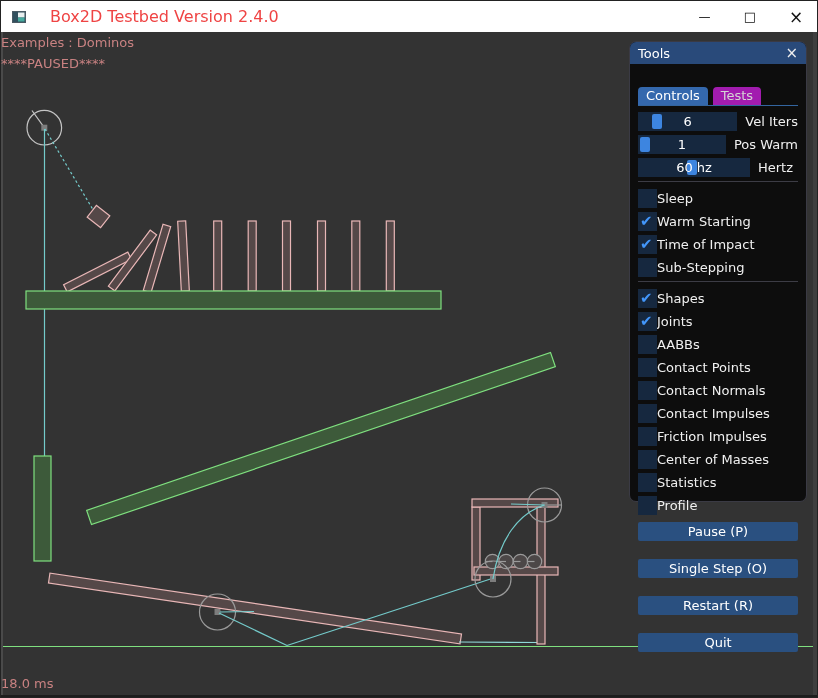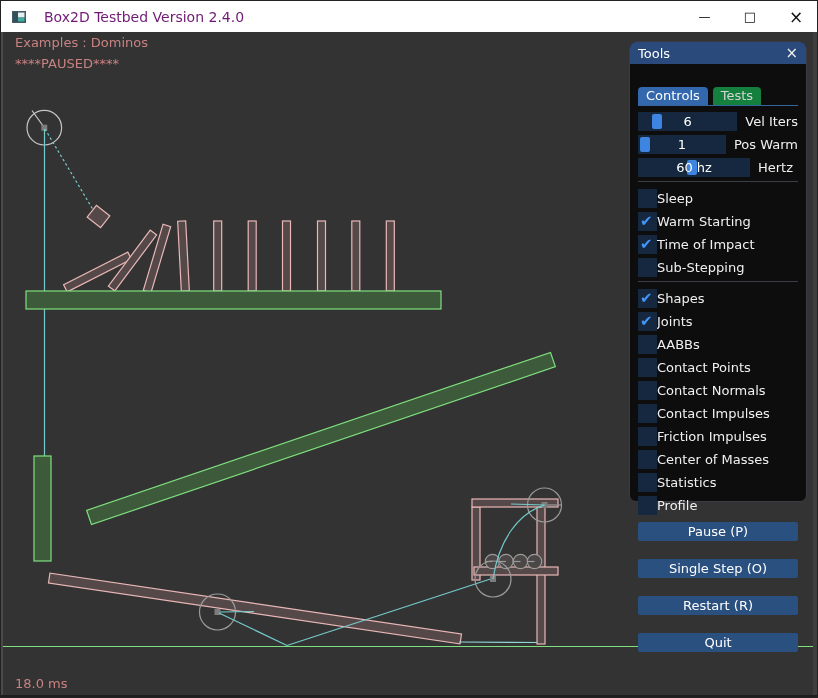--- a/index.html
+++ b/index.html
@@ -1,44 +1,44 @@
 <!DOCTYPE html>
 <html><head>
 <meta charset="utf-8">
 <style>
   html,body{margin:0;padding:0;background:#000;}
   *{box-sizing:border-box;font-family:"DejaVu Sans","Liberation Sans",sans-serif;}
   .window{position:relative;width:818px;height:698px;background:#333333;overflow:hidden;border:1px solid #222;}
   
   .titlebar{position:absolute;left:0;top:0;width:818px;height:31px;background:#ffffff;display:flex;align-items:center;z-index:40;}
   .app-icon{width:14px;height:14px;margin-left:11px;display:inline-block;}
-  .titlebar-text{margin-left:18px;font-size:14px;color:#701a75;}
+  .titlebar-text{margin-left:24px;font-size:16px;color:#ef4444;}
   .win-controls{margin-left:auto;display:flex;height:31px;}
   .win-btn{width:46px;height:31px;display:flex;align-items:center;justify-content:center;color:#111;font-size:13px;}
   .win-btn.close{font-size:17px;}
   .win-btn.max{font-size:13px;}
   .win-btn.min{font-size:12px;letter-spacing:-1px;}
   
   .canvas{position:absolute;left:0;top:31px;width:818px;height:667px;background:#333333;}
   .scene-svg{position:absolute;left:0;top:31px;width:818px;height:667px;}
   .edge-left{position:absolute;left:0;top:31px;width:2px;height:667px;background:#4a4a4a;z-index:5;}
   .edge-right{position:absolute;left:812px;top:31px;width:6px;height:667px;background:#3e3e3e;z-index:5;}
   .edge-bottom{position:absolute;left:0;top:694px;width:818px;height:4px;background:#1d1d1d;z-index:6;}
-  .overlay-text{position:absolute;left:14px;font-size:13px;color:#c98282;z-index:10;}
+  .overlay-text{position:absolute;left:0;font-size:13px;color:#c98282;z-index:10;}
   
   .tools{position:absolute;left:628px;top:40px;width:178px;height:461px;background:rgba(12,12,12,0.97);
          border:1px solid #3a3a44;border-radius:7px;z-index:30;color:#f0f0f0;font-size:13px;}
   .tools-titlebar{height:22px;background:#294a7a;border-radius:6px 6px 0 0;display:flex;align-items:center;padding:0 8px;}
   .tools-title{font-size:13px;color:#fff;}
   .tools-close{margin-left:auto;color:#eee;font-size:15px;line-height:15px;cursor:default;}
   .tools-body{padding:22px 8px 0 8px;}
   .tabbar{display:flex;gap:5px;border-bottom:1px solid #33659f;padding-top:1px;}
   .tab{height:18px;line-height:18px;padding:0 8px;border-radius:4px 4px 0 0;font-size:13px;}
   .tab.active{background:#3468ad;color:#fff;}
-  .tab.inactive{background:#15803d;color:#d5d5d5;}
+  .tab.inactive{background:#a21caf;color:#d5d5d5;}
   .section{margin-top:6px;}
   .slider-row,.cb-row{display:flex;align-items:center;height:19px;margin-bottom:4px;}
   .frame{position:relative;width:112px;height:19px;background:#16283f;}
   .grab{position:absolute;top:2px;width:10px;height:15px;background:#3d85e0;border-radius:2px;}
   .frame .val{position:absolute;left:0;top:0;width:100%;height:19px;line-height:19px;text-align:center;color:#fff;font-size:13px;}
   .ctl-label{margin-left:8px;color:#f0f0f0;font-size:13px;white-space:nowrap;}
   .separator{height:1px;background:#3c3c45;margin:3px 0 7px 0;}
   .cb-box{position:relative;width:19px;height:19px;background:#16283f;flex:0 0 19px;}
   .cb-check{position:absolute;left:2px;top:0px;color:#4296fa;font-size:15px;font-weight:bold;line-height:19px;}
   .cb-label{margin-left:0;line-height:19px;font-size:13px;color:#f0f0f0;white-space:nowrap;}

